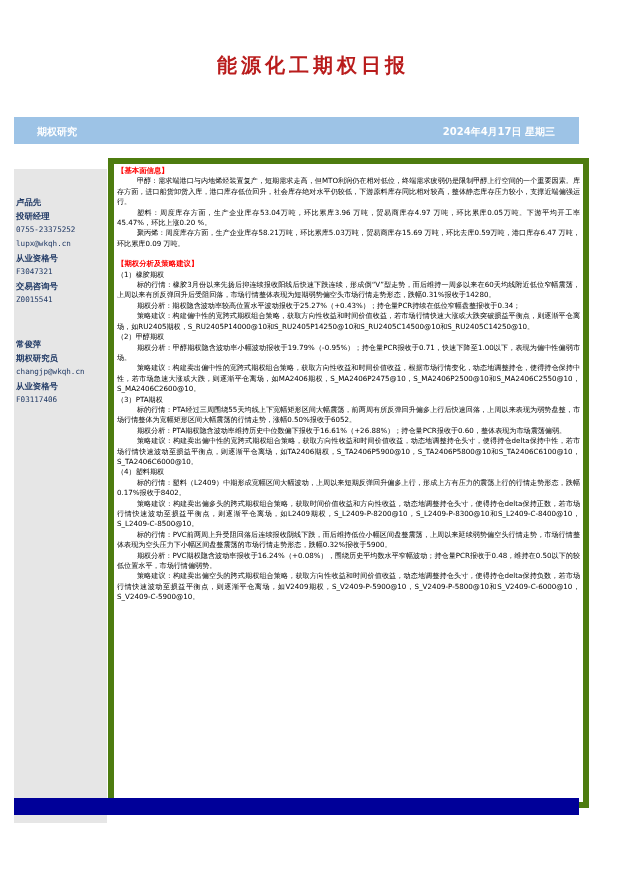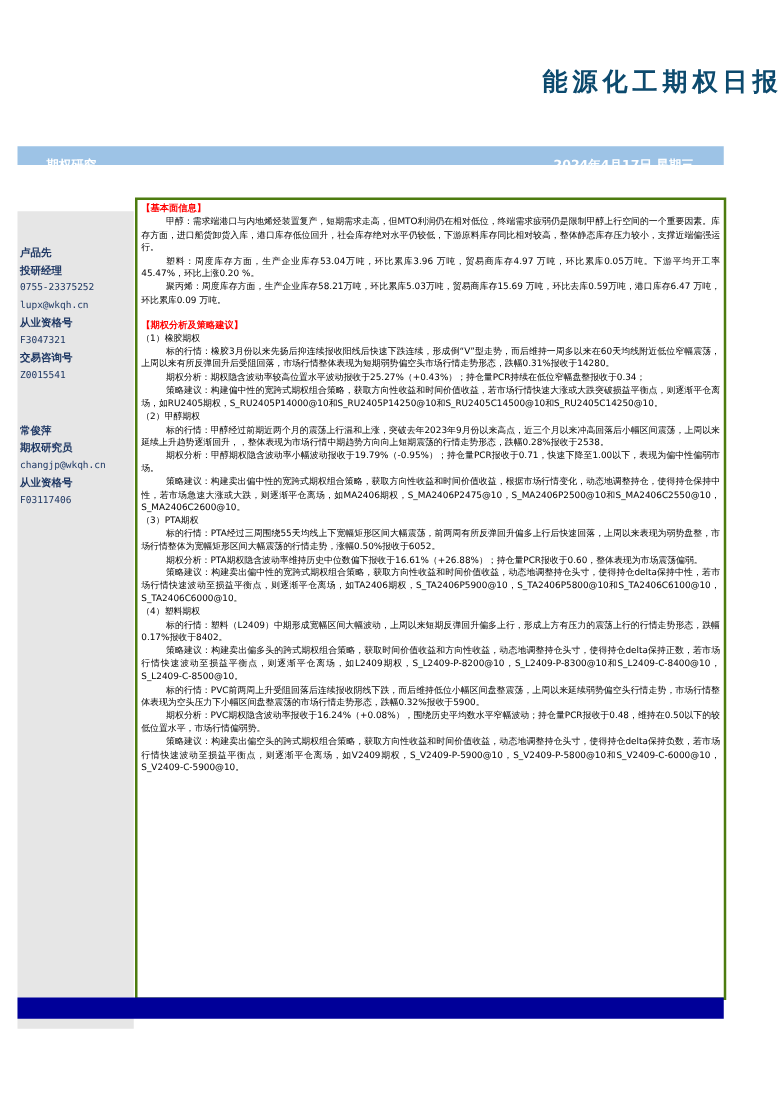--- a/index.html
+++ b/index.html
@@ -1,33 +1,33 @@
 <!DOCTYPE html>
 <html><head>
 <meta charset="utf-8">
 <style>
   html, body { margin: 0; padding: 0; background: #ffffff; }
   body { width: 626px; height: 886px; position: relative; overflow: hidden;
          font-family: "DejaVu Sans", "Liberation Sans", sans-serif; }
-  .title { position: absolute; top: 52px; left: 0; width: 626px; text-align: right;
+  .title { position: absolute; top: 52px; left: 0; width: 626px; text-align: center;
            font-family: "DejaVu Serif", "Liberation Serif", serif; font-weight: bold;
-           font-size: 20px; letter-spacing: 4px; color: #0c4a6e; }
-  .header-bar { position: absolute; left: 14px; top: 117px; width: 565px; height: 15px;
+           font-size: 20px; letter-spacing: 4px; color: #b91c1c; }
+  .header-bar { position: absolute; left: 14px; top: 117px; width: 565px; height: 27px;
                 background: #9dc3e6; color: #fff; font-weight: bold; font-size: 10px; }
   .header-bar .left { position: absolute; left: 23px; top: 8px; }
   .header-bar .right { position: absolute; right: 24px; top: 8px; }
   .sidebar { position: absolute; left: 14px; top: 144px; width: 93px; height: 654px;
              background: #e6e6e6; margin-top: 25px; }
   .sidebar .block { position: absolute; left: 2px; font-size: 8.4px; color: #1f3864;
                     line-height: 14px; font-weight: bold; }
   .sidebar .block div { white-space: nowrap; }
   .sidebar .mono { font-family: "DejaVu Sans Mono", "Liberation Mono", monospace;
                    font-weight: normal; font-size: 7.6px; }
   .content { position: absolute; left: 108px; top: 158px; width: 469px; height: 638px;
-             border: 2px solid #4d7c0f; background: #fff; box-sizing: content-box; }
+             border: 6px solid #4d7c0f; background: #fff; box-sizing: content-box; }
   .content-inner { padding: 2px 3px 0 3px; font-size: 7.1px; line-height: 10.4px; color: #000; }
   .sec-title { color: #ff0000; font-weight: bold; font-size: 7.4px; }
   .para { text-indent: 2.8em; text-align: justify; margin: 0; }
   .sub { margin: 0; }
   .spacer { height: 10px; }
   .footer-bar { position: absolute; left: 14px; top: 798px; width: 565px; height: 17px;
                 background: #000099; }
 </style>
 </head>
 <body>
@@ -67,21 +67,20 @@
     <p class="para">聚丙烯：周度库存方面，生产企业库存58.21万吨，环比累库5.03万吨，贸易商库存15.69 万吨，环比去库0.59万吨，港口库存6.47 万吨，环比累库0.09 万吨。</p>
     <div class="spacer"></div>
     <div class="sec-title">【期权分析及策略建议】</div>
 
     <p class="sub">（1）橡胶期权</p>
     <p class="para">标的行情：橡胶3月份以来先扬后抑连续报收阳线后快速下跌连续，形成倒“V”型走势，而后维持一周多以来在60天均线附近低位窄幅震荡，上周以来有所反弹回升后受阻回落，市场行情整体表现为短期弱势偏空头市场行情走势形态，跌幅0.31%报收于14280。</p>
     <p class="para">期权分析：期权隐含波动率较高位置水平波动报收于25.27%（+0.43%）；持仓量PCR持续在低位窄幅盘整报收于0.34；</p>
     <p class="para">策略建议：构建偏中性的宽跨式期权组合策略，获取方向性收益和时间价值收益，若市场行情快速大涨或大跌突破损益平衡点，则逐渐平仓离场，如RU2405期权，S_RU2405P14000@10和S_RU2405P14250@10和S_RU2405C14500@10和S_RU2405C14250@10。</p>
 
     <p class="sub">（2）甲醇期权</p>
-    <p class="para">标的行情：甲醇经过前期近两个月的震荡上行温和上涨，突破去年2023年9月份以来高点，近三个月以来冲高回落后小幅区间震荡，上周以来延续上升趋势逐渐回升，，整体表现为市场行情中期趋势方向向上短期震荡的行情走势形态，跌幅0.28%报收于2538。</p>
     <p class="para">期权分析：甲醇期权隐含波动率小幅波动报收于19.79%（-0.95%）；持仓量PCR报收于0.71，快速下降至1.00以下，表现为偏中性偏弱市场。</p>
     <p class="para">策略建议：构建卖出偏中性的宽跨式期权组合策略，获取方向性收益和时间价值收益，根据市场行情变化，动态地调整持仓，使得持仓保持中性，若市场急速大涨或大跌，则逐渐平仓离场，如MA2406期权，S_MA2406P2475@10，S_MA2406P2500@10和S_MA2406C2550@10，S_MA2406C2600@10。</p>
 
     <p class="sub">（3）PTA期权</p>
     <p class="para">标的行情：PTA经过三周围绕55天均线上下宽幅矩形区间大幅震荡，前两周有所反弹回升偏多上行后快速回落，上周以来表现为弱势盘整，市场行情整体为宽幅矩形区间大幅震荡的行情走势，涨幅0.50%报收于6052。</p>
     <p class="para">期权分析：PTA期权隐含波动率维持历史中位数偏下报收于16.61%（+26.88%）；持仓量PCR报收于0.60，整体表现为市场震荡偏弱。</p>
     <p class="para">策略建议：构建卖出偏中性的宽跨式期权组合策略，获取方向性收益和时间价值收益，动态地调整持仓头寸，使得持仓delta保持中性，若市场行情快速波动至损益平衡点，则逐渐平仓离场，如TA2406期权，S_TA2406P5900@10，S_TA2406P5800@10和S_TA2406C6100@10，S_TA2406C6000@10。</p>
 
     <p class="sub">（4）塑料期权</p>
     <p class="para">标的行情：塑料（L2409）中期形成宽幅区间大幅波动，上周以来短期反弹回升偏多上行，形成上方有压力的震荡上行的行情走势形态，跌幅0.17%报收于8402。</p>

